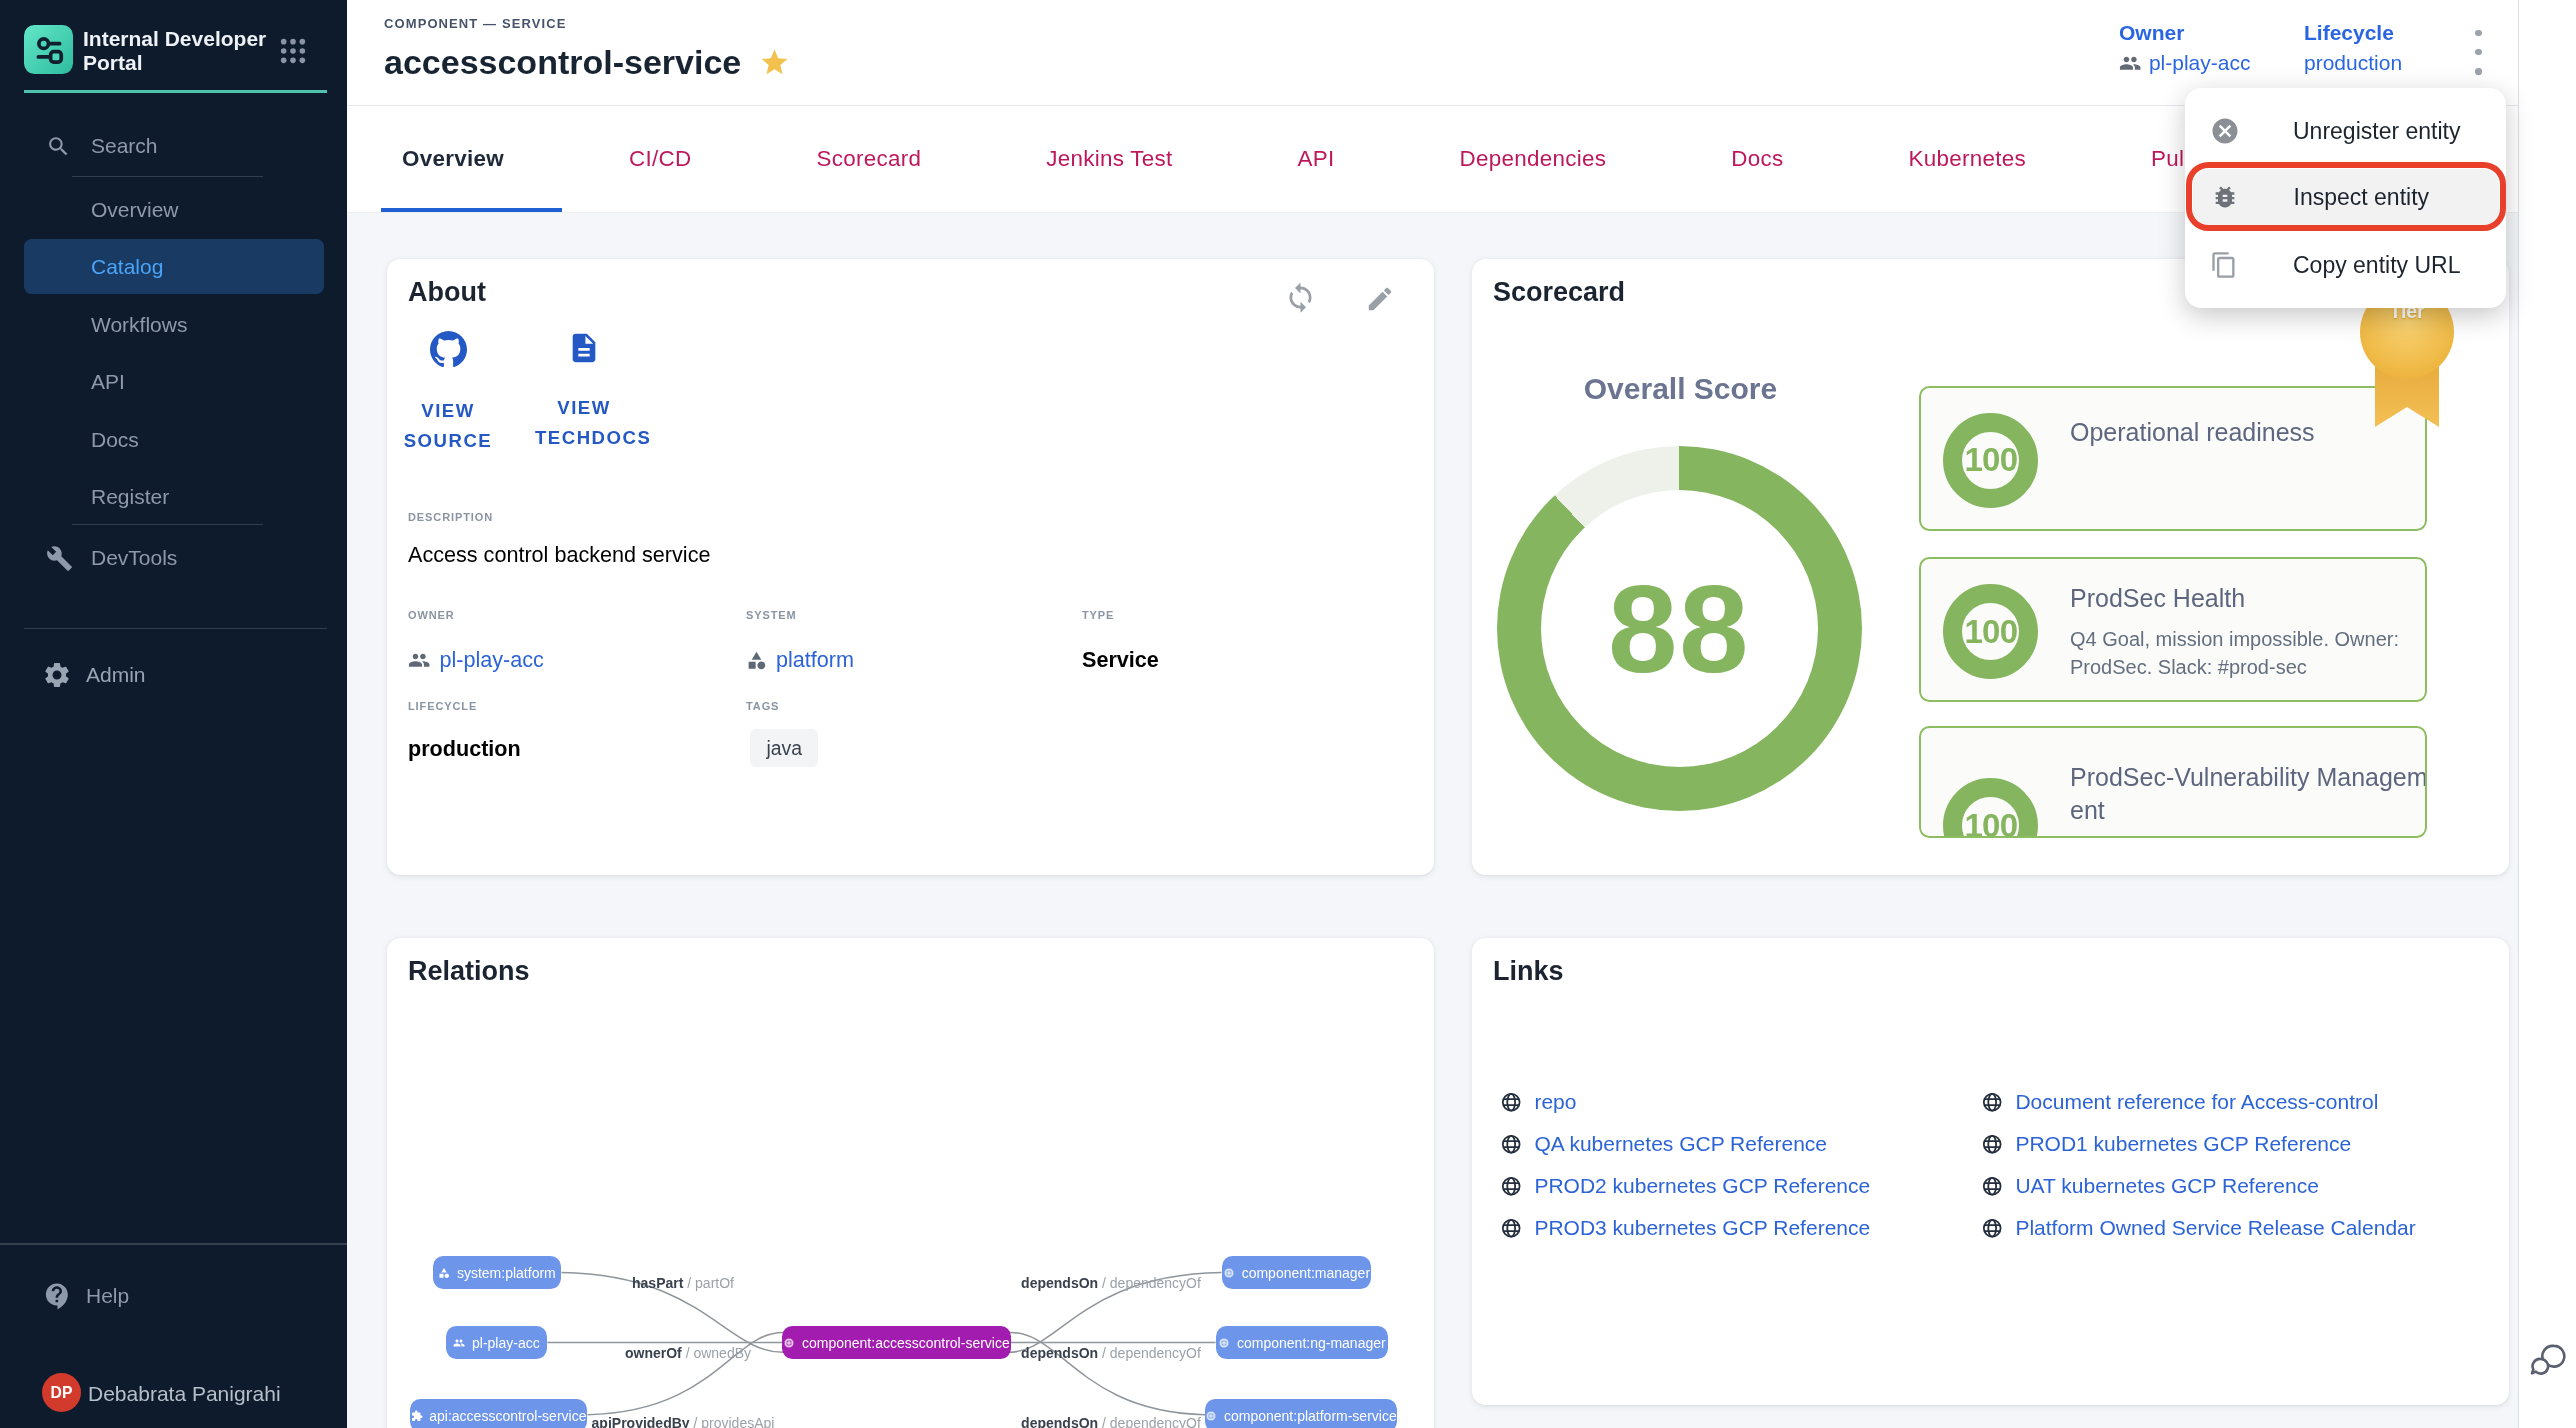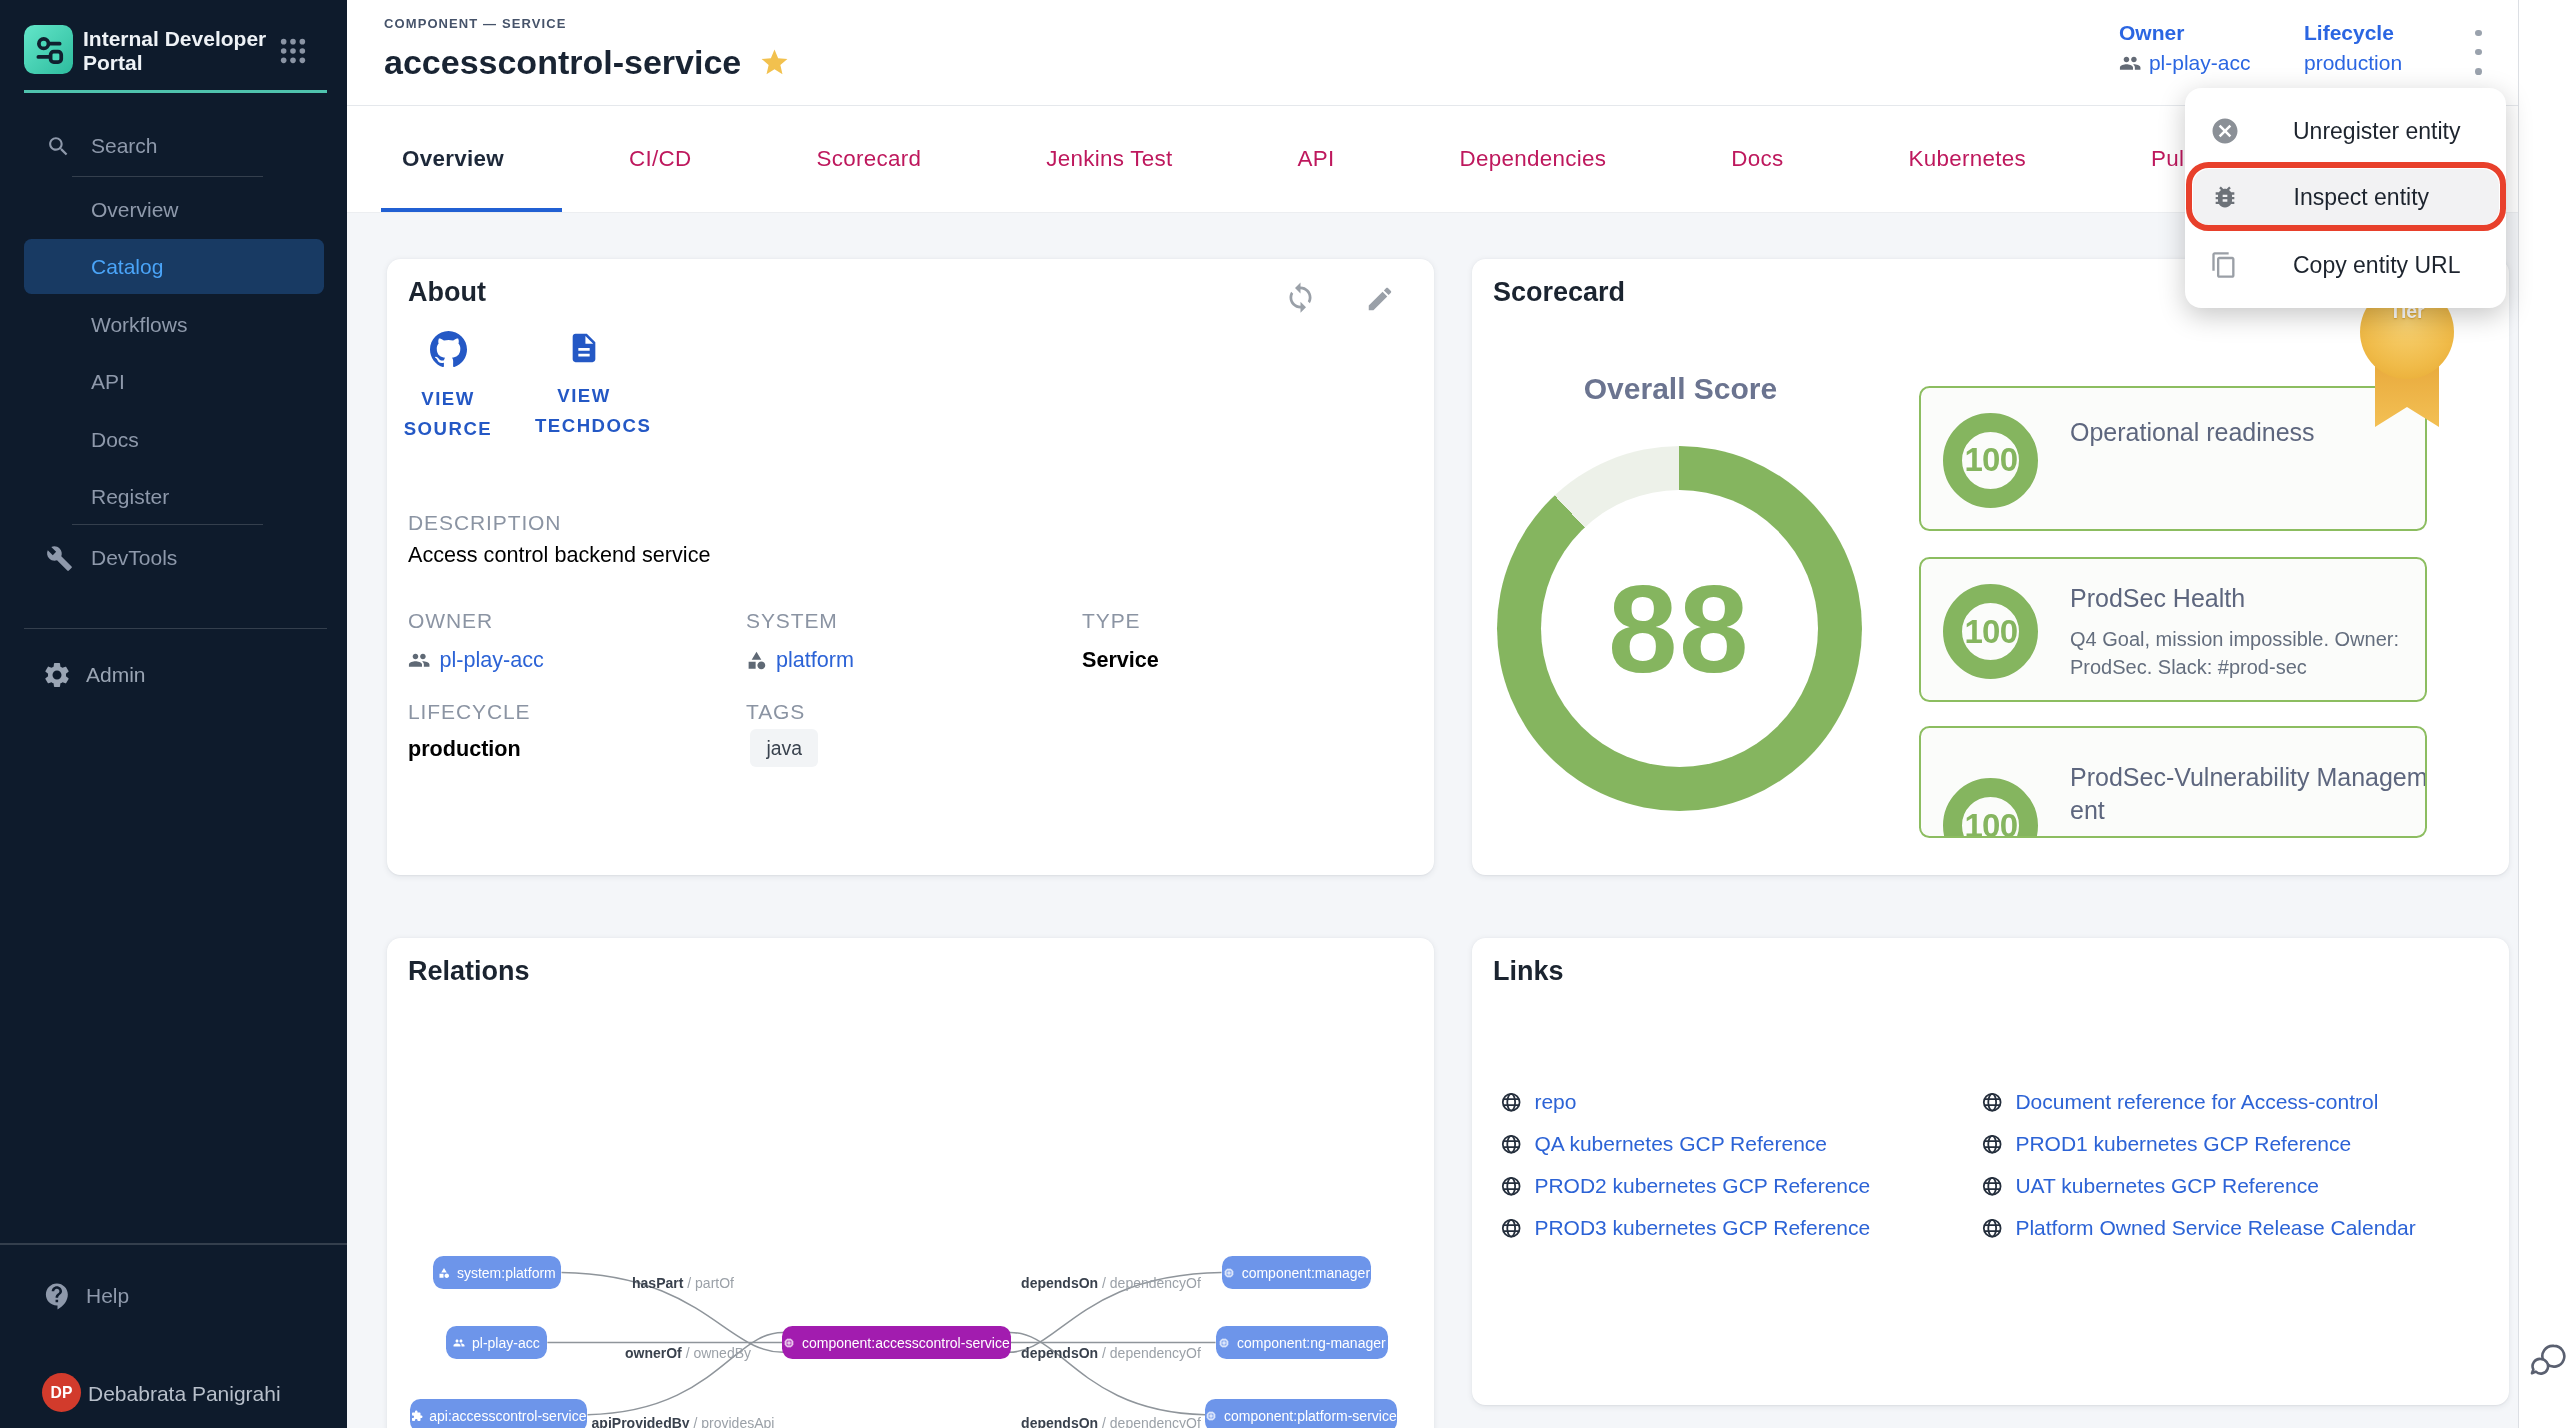--- a/index.html
+++ b/index.html
@@ -45,22 +45,22 @@
 
   
   .card { position:absolute; background:#fff; border-radius:13.4px;
           box-shadow:0 1.5px 6px rgba(25,35,55,.08),0 0.7px 1.5px rgba(25,35,55,.05);padding-left:24px; }
   .card-title { position:absolute; left:21px; top:18px; font-size:27px; font-weight:700; color:#1b2430; }
 
   
   #about { left:387px; top:259px; width:1047px; height:616px; }
   .about-tool { position:absolute; top:22.4px; color:#9aa0a8; }
   .action-block { position:absolute; top:72px; width:98px; text-align:center; color:#2458c5; }
-  .action-block .cap { font-size:18.6px; font-weight:700; letter-spacing:1.5px; margin-top:13px; line-height:30px; }
-  .fld-label { position:absolute; font-size:21px; font-weight:400; color:#8b94a3; letter-spacing:0.9px; }
+  .action-block .cap { font-size:18.6px; font-weight:700; letter-spacing:1.5px; margin-top:25px; line-height:30px; }
+  .fld-label { position:absolute; font-size:11px; font-weight:700; color:#8b94a3; letter-spacing:0.9px; }
   .fld-value { position:absolute; font-size:21.6px; color:#000000; display:flex; align-items:center; gap:9px; }
   .fld-value.link { color:#2c63d6; }
   .fld-value.bold { font-weight:700; }
   .chip { position:absolute; background:#f2f4f6; border-radius:6px; padding:7.5px 16.4px; font-size:19.4px; color:#39424e; }
 
   
   #scorecard { left:1472px; top:259px; width:1037px; height:616px; overflow:hidden; }
   .tier { position:absolute; left:888px; top:26px; width:94px; height:142px; z-index:4; }
   .tier .tails { position:absolute; left:15px; top:75px; width:64px; height:67px;
                  background:linear-gradient(#e8a93c,#f3c054); clip-path:polygon(0 0,100% 0,100% 100%,50% 70%,0 100%); }

